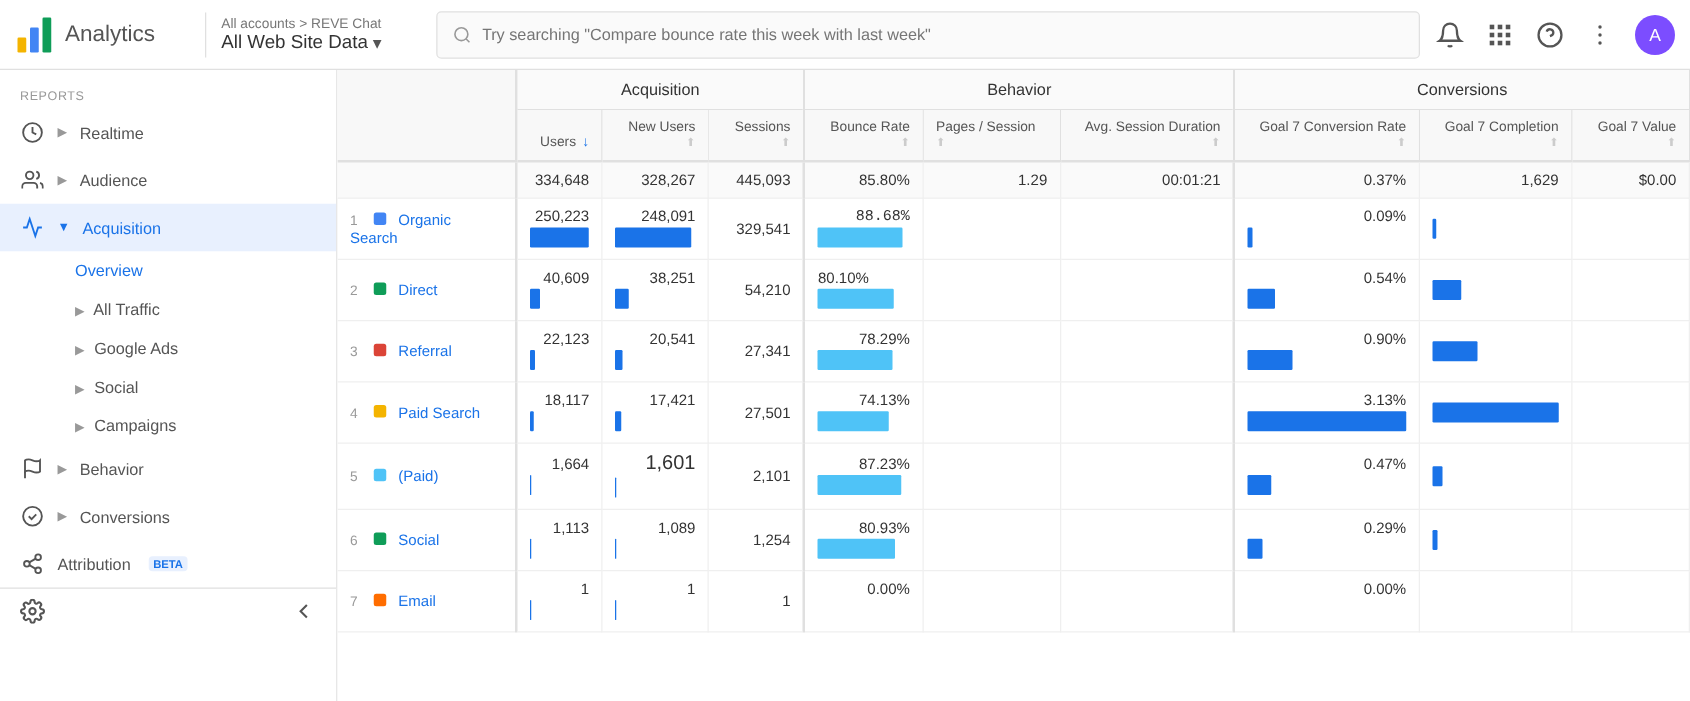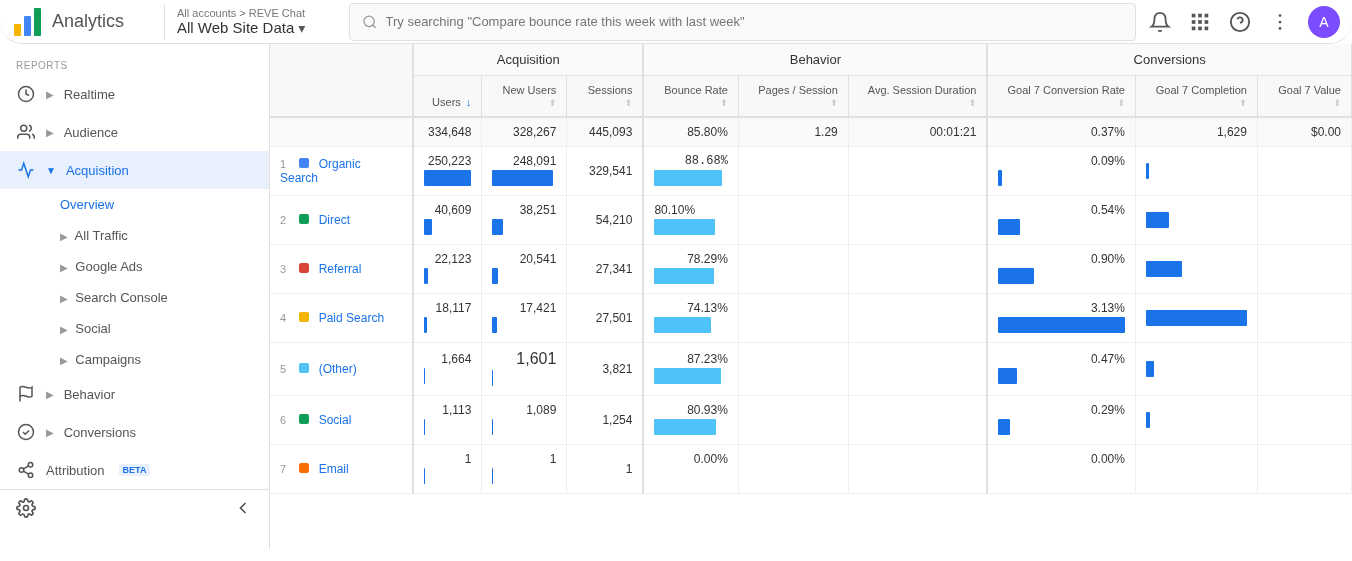--- a/index.html
+++ b/index.html
@@ -1,22 +1,22 @@
 <!DOCTYPE html>
 <html><head>
   <meta charset="utf-8">
   <style>
     * { box-sizing: border-box; margin: 0; padding: 0; }
     body { font-family: Arial, sans-serif; font-size: 12px; color: #333; background: #fff; overflow: hidden; }
     
     
     .topbar {
-      display: flex; align-items: center; height: 44px;
+      display: flex; align-items: center; height: 56px;
       background: #fff; border-bottom: 1px solid #e0e0e0;
-      padding: 0 12px; gap: 12px; border-radius: 28px;
+      padding: 0 12px; gap: 12px;
     }
     .logo-area { display: flex; align-items: center; gap: 8px; min-width: 140px; }
     .logo-icon { width: 32px; height: 32px; }
     .logo-text { font-size: 18px; color: #555; font-weight: 400; }
     .account-info { display: flex; flex-direction: column; font-size: 11px; color: #666; min-width: 160px; }
     .account-info .property { font-size: 15px; color: #333; display: flex; align-items: center; gap: 4px; font-weight: 400; }
     .search-bar {
       flex: 1; height: 38px; border: 1px solid #e0e0e0; border-radius: 4px;
       display: flex; align-items: center; padding: 0 12px; gap: 8px; color: #999;
       background: #fafafa;
@@ -184,24 +184,20 @@
 
     <div class="sidebar-sub">
       <div class="sidebar-sub-item active">Overview</div>
       <div class="sidebar-sub-item">
         <span class="chevron" style="font-size:10px; color:#999; margin-right:4px;">▶</span>
         <span>All Traffic</span>
       </div>
       <div class="sidebar-sub-item">
         <span class="chevron" style="font-size:10px; color:#999; margin-right:4px;">▶</span>
         <span>Google Ads</span>
-      </div>
-      <div class="sidebar-sub-item">
-        <span class="chevron" style="font-size:10px; color:#999; margin-right:4px;">▶</span>
-        <span>Search Console</span>
       </div>
       <div class="sidebar-sub-item">
         <span class="chevron" style="font-size:10px; color:#999; margin-right:4px;">▶</span>
         <span>Social</span>
       </div>
       <div class="sidebar-sub-item">
         <span class="chevron" style="font-size:10px; color:#999; margin-right:4px;">▶</span>
         <span>Campaigns</span>
       </div>
     </div>
@@ -266,21 +262,21 @@
           <th colspan="3" class="section-header" style="color:#333; font-size:13px; font-weight:500; background:#fafafa; border-left:2px solid #e0e0e0;">Behavior</th>
           <th colspan="3" class="section-header" style="color:#333; font-size:13px; font-weight:500; background:#fafafa; border-left:2px solid #e0e0e0;">Conversions</th>
         </tr>
         <tr>
           <th style="border-left:2px solid #e0e0e0; text-align:right;">
             Users <span class="sort-icon">↓</span>
           </th>
           <th style="text-align:right;">New Users <span style="color:#ccc; font-size:9px;">⬆</span></th>
           <th style="text-align:right;">Sessions <span style="color:#ccc; font-size:9px;">⬆</span></th>
           <th style="border-left:2px solid #e0e0e0; text-align:right;">Bounce Rate <span style="color:#ccc; font-size:9px;">⬆</span></th>
-          <th style="text-align:right;margin-left:32px;">Pages / Session <span style="color:#ccc; font-size:9px;">⬆</span></th>
+          <th style="text-align:left;margin-left:32px;">Pages / Session <span style="color:#ccc; font-size:9px;">⬆</span></th>
           <th style="text-align:right;">Avg. Session Duration <span style="color:#ccc; font-size:9px;">⬆</span></th>
           <th style="border-left:2px solid #e0e0e0; text-align:right; min-width:90px;">Goal 7 Conversion Rate <span style="color:#ccc; font-size:9px;">⬆</span></th>
           <th style="text-align:right; min-width:90px;">Goal 7 Completion <span style="color:#ccc; font-size:9px;">⬆</span></th>
           <th style="text-align:right; min-width:80px;">Goal 7 Value <span style="color:#ccc; font-size:9px;">⬆</span></th>
         </tr>
       </thead>
       <tbody id="table-body">
 
         <tr class="total-row">
           <td></td>
@@ -475,35 +471,35 @@
     <div class="bar-container">
       <div class="bar" style="width:100%; background:#1a73e8;"></div>
     </div>
   </td>
             <td class="num"></td>
           </tr>
           <tr>
             <td>
     <span class="row-num">5</span>
     <span class="channel-dot" style="background:#4fc3f7;"></span>
-    <a class="channel-link">(Other)</a>
+    <a class="channel-link">(Paid)</a>
   </td>
             <td style="border-left: 2px solid rgb(224, 224, 224);">
     <div style="text-align:right; font-size:12px;">1,664</div>
     <div class="bar-container">
       <div class="bar blue" style="width:1%;"></div>
     </div>
   </td>
             <td>
     <div style="text-align:right; font-size:16px;">1,601</div>
     <div class="bar-container">
       <div class="bar blue" style="width:0.95%;"></div>
     </div>
   </td>
-            <td class="num">3,821</td>
+            <td class="num">2,101</td>
             <td style="border-left: 2px solid rgb(224, 224, 224);">
     <div style="text-align:right; font-size:12px;">87.23%</div>
     <div class="bar-container">
       <div class="bar" style="width:90%; background:#4fc3f7;"></div>
     </div>
   </td>
             <td>
     <div style="text-align:right; font-size:12px;"></div>
     <div class="bar-container">
       <div class="bar" style="width:0%; background:#4fc3f7;"></div>

